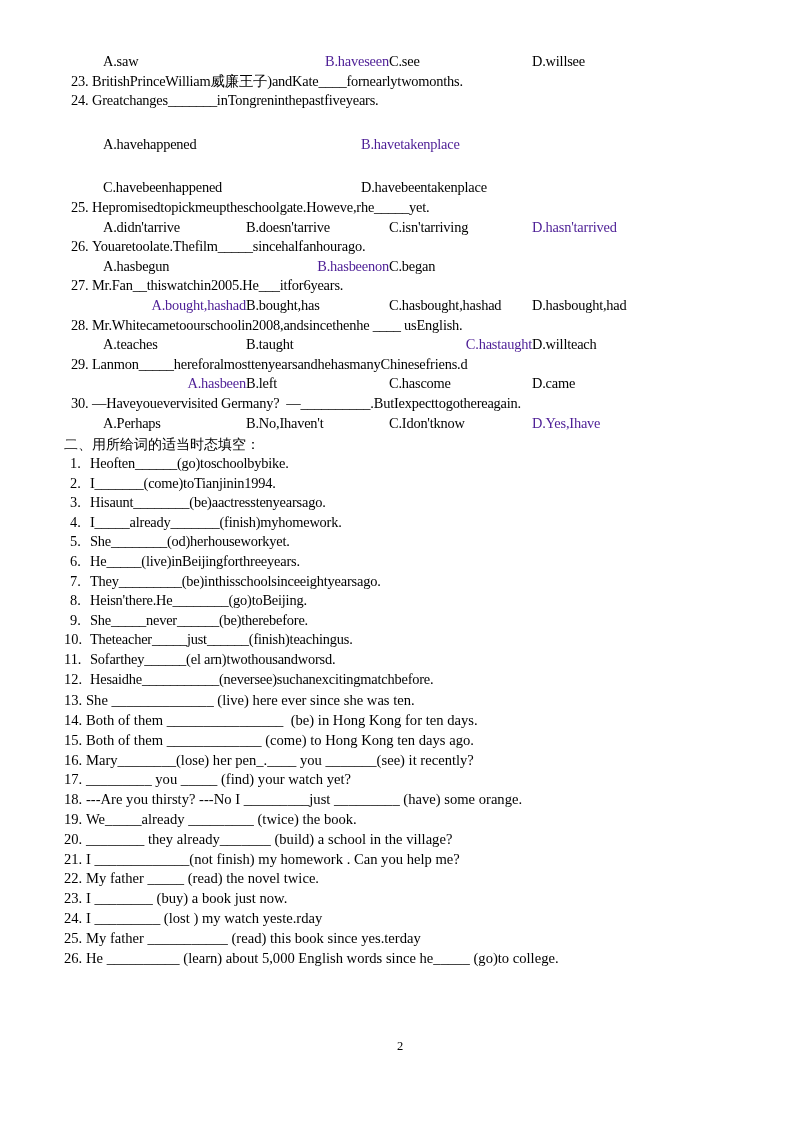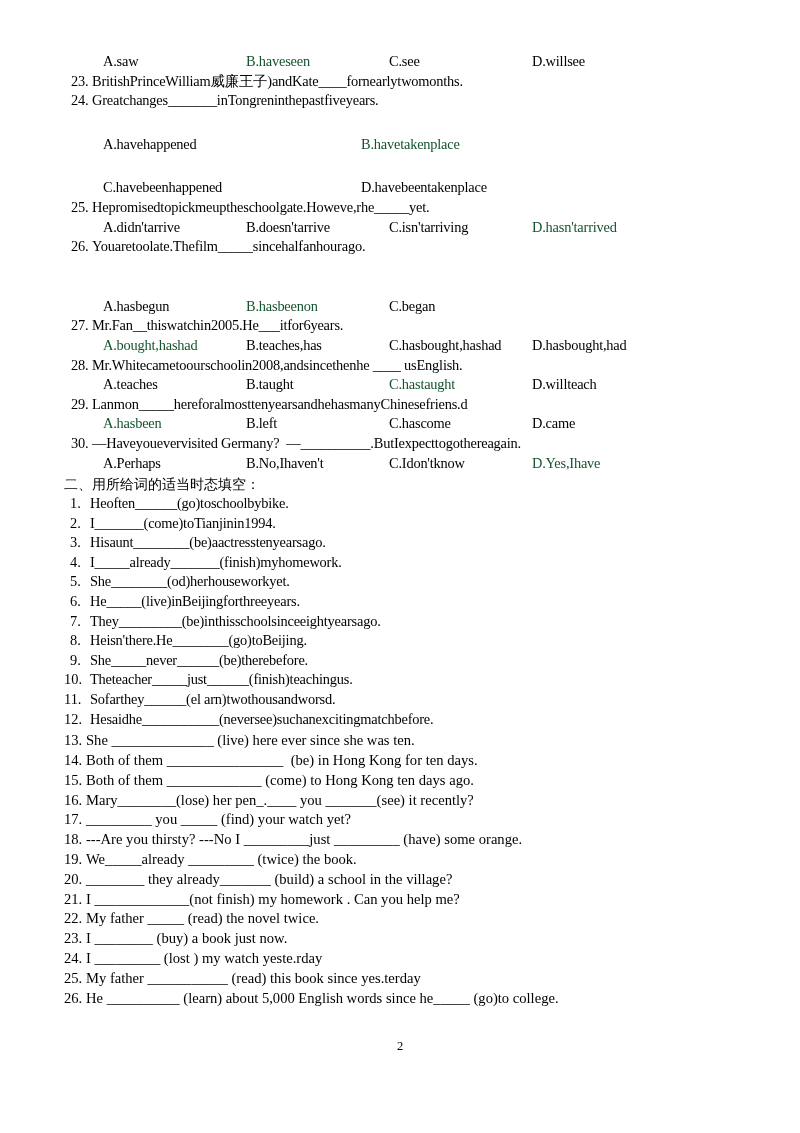--- a/index.html
+++ b/index.html
@@ -17,21 +17,21 @@
   }
 
   .page {
     position: absolute;
     left: 0; top: 0;
     width: 724px;
     height: 1133px;
     box-sizing: border-box;
     padding: 52px 60px 0 60px;
   }
-  .red { color: #14532d; }
+  .red { color: #4c1d95; text-align: right; }
 
   
   .mc-item { display: block; }
   .mc-stem {
     display: flex;
     white-space: pre;
     line-height: 19.6px;
     font-size: 14.4px;
     letter-spacing: -0.2px;
   }
@@ -49,21 +49,21 @@
     white-space: pre;
     line-height: 19.6px;
     font-size: 14.4px;
     letter-spacing: -0.2px;
     padding-left: 43px;
   }
   .opt-row.cols4 > .opt { width: 143px; flex: 0 0 143px; }
   .opt-row.cols4 > .opt.last { width: auto; flex: 0 0 auto; }
   .opt-row.cols2 > .opt { width: 258px; flex: 0 0 258px; margin-top: 24px; }
   .opt-row.cols2 > .opt.last { width: auto; flex: 0 0 auto; }
-  .opt-row.cols3 > .opt { width: 143px; flex: 0 0 143px; margin-top: 40px; }
+  .opt-row.cols3 > .opt { width: 143px; flex: 0 0 143px; }
   .opt-row.cols3 > .opt.last { width: auto; flex: 0 0 auto; }
   .opt { overflow: visible; }
 
   
   .section-head {
     font-family: "DejaVu Sans", "Liberation Sans", sans-serif;
     font-weight: normal;
     font-size: 14px;
     line-height: 20px;
     letter-spacing: 0px;
@@ -167,21 +167,21 @@
     </div>
   </div>
 
   <div class="mc-item">
     <div class="mc-stem">
       <span class="mc-num">27.</span>
       <span class="mc-stem-text">Mr.Fan__thiswatchin2005.He___itfor6years.</span>
     </div>
     <div class="opt-row cols4">
       <span class="opt red">A.bought,hashad</span>
-      <span class="opt">B.teaches,has</span>
+      <span class="opt">B.bought,has</span>
       <span class="opt">C.hasbought,hashad</span>
       <span class="opt last">D.hasbought,had</span>
     </div>
   </div>
 
   <div class="mc-item">
     <div class="mc-stem">
       <span class="mc-num">28.</span>
       <span class="mc-stem-text">Mr.Whitecametoourschoolin2008,andsincethenhe ____ usEnglish.</span>
     </div>

